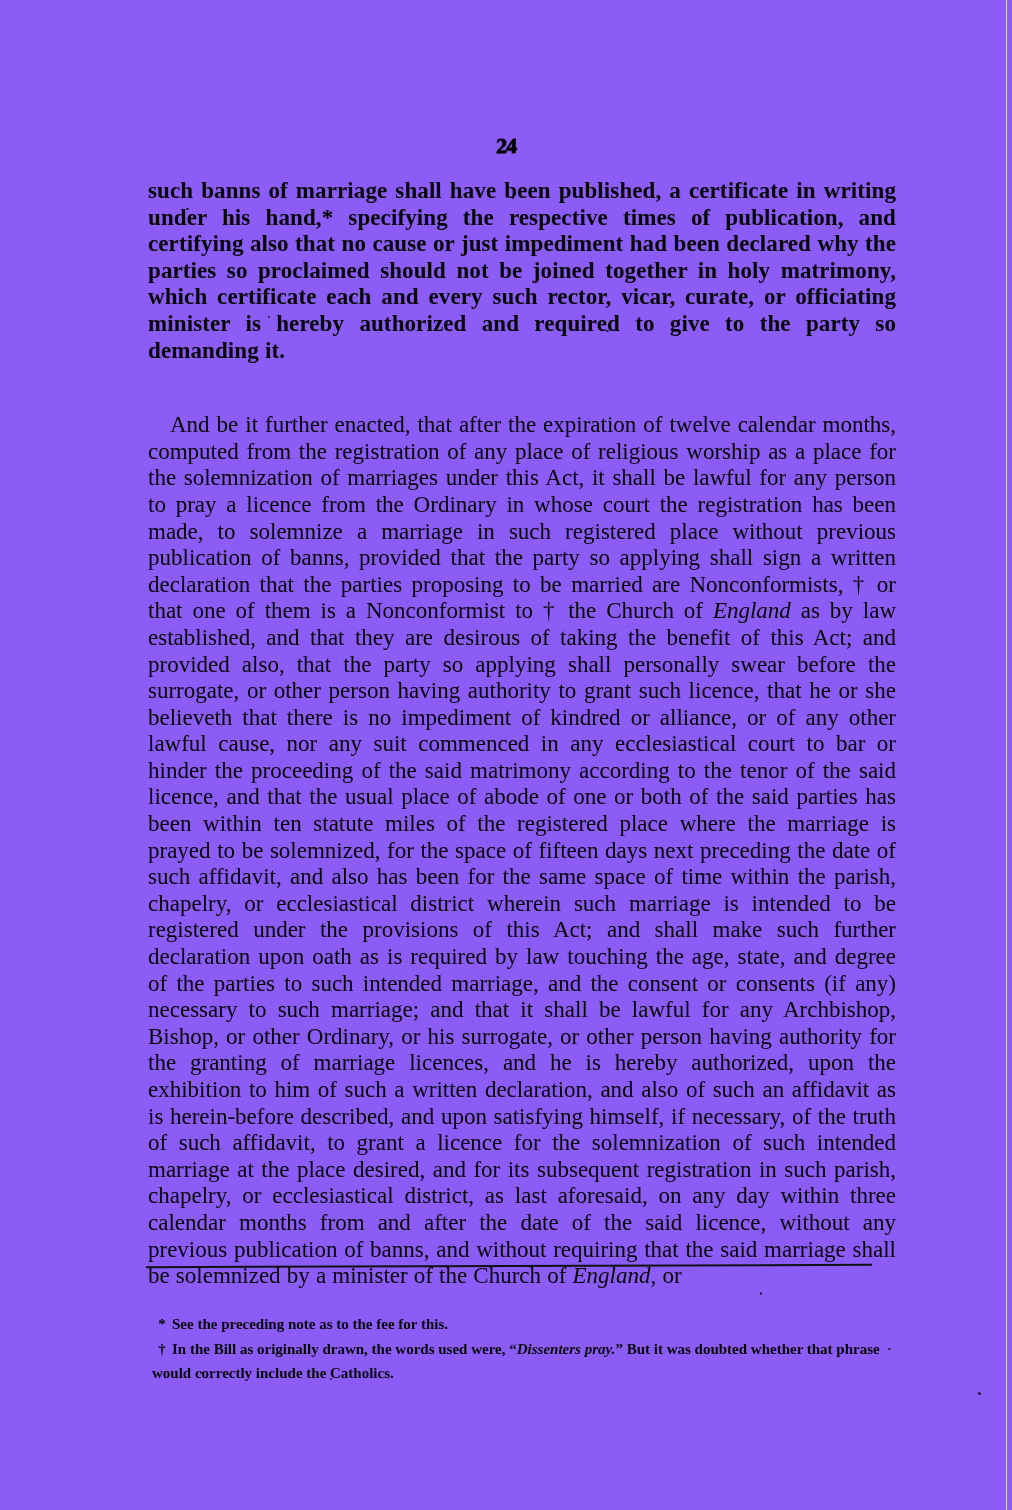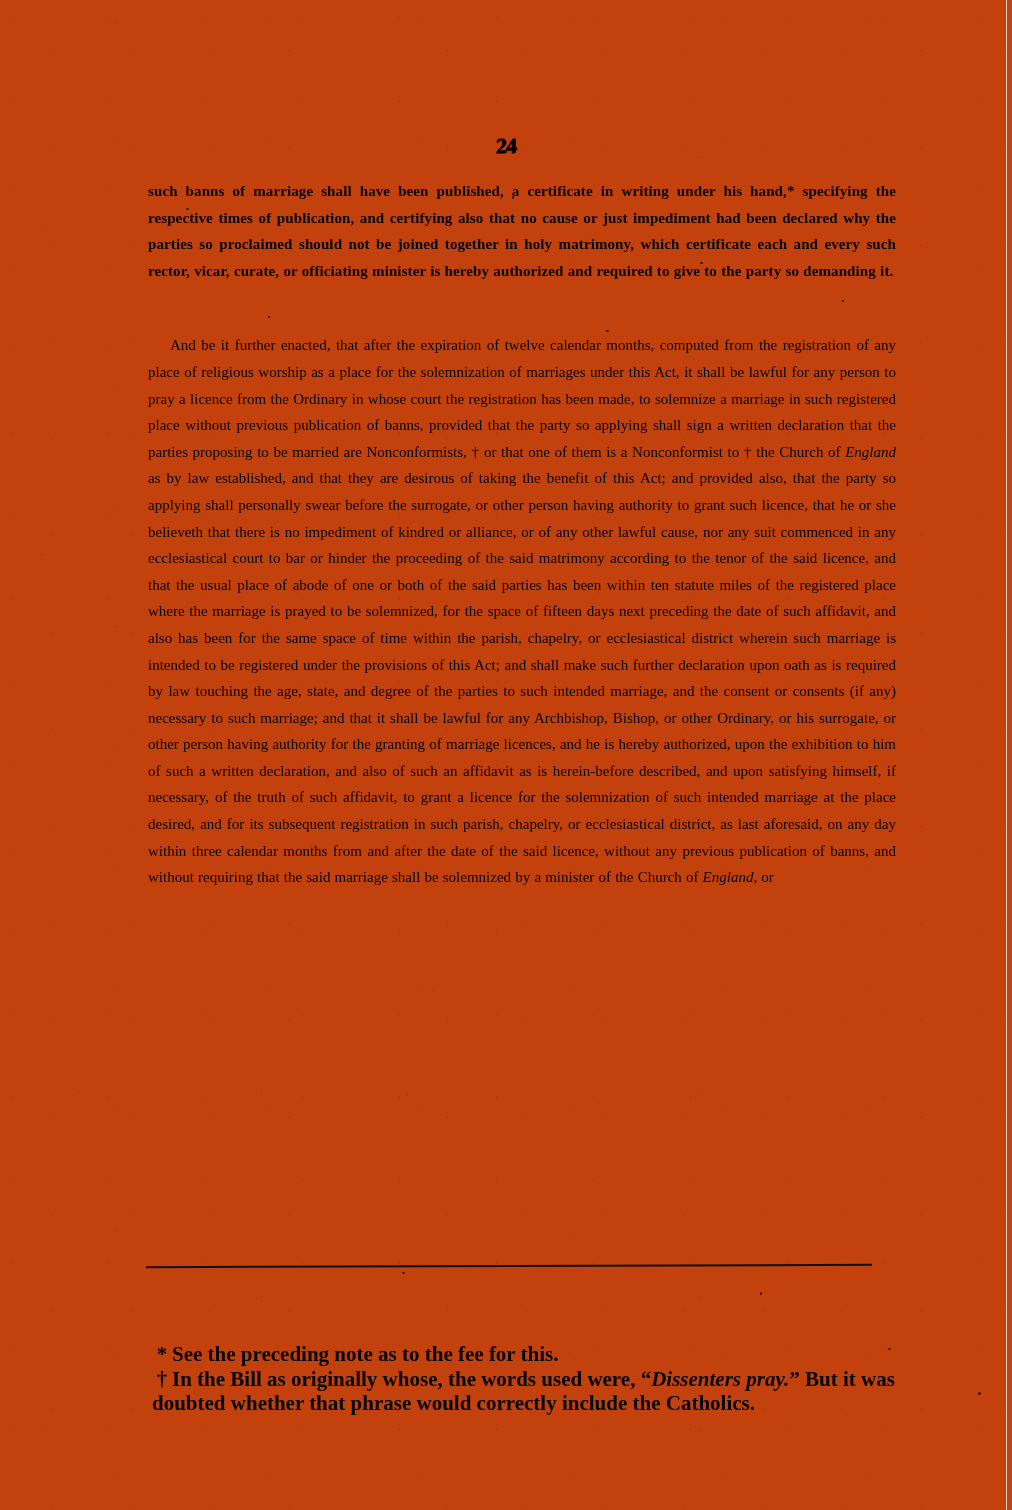--- a/index.html
+++ b/index.html
@@ -13,21 +13,21 @@
     overflow: hidden;
     font-family: "Liberation Serif", "DejaVu Serif", serif;
     color: #070707;
     position: relative;
   }
 
   
   .page {
     position: absolute;
     inset: 0;
-    background: #c2410c;
+    background: #8b5cf6;
   }
   .page::after {
     content: "";
     position: absolute;
     inset: 0;
     pointer-events: none;
     opacity: .20;
     background-image:
       radial-gradient(circle at 12% 22%, rgba(0,0,0,.55) 0 .7px, transparent .8px),
       radial-gradient(circle at 31% 9%,  rgba(0,0,0,.45) 0 .6px, transparent .7px),
@@ -69,21 +69,21 @@
 
   .body-col {
     position: absolute;
     left: 148px;
     top: 178px;
     width: 748px;
   }
 
   p.para {
     margin: 0;
-    font-size: 15px;
+    font-size: 23px;
     line-height: 26.6px;
     text-align: justify;
     text-justify: inter-word;
     hyphens: none;
     word-spacing: .4px;
   }
   p.para.first { margin-bottom: 25px; }
   p.para.second { text-indent: 22px; margin-top: 48px; }
 
   .ink-heavy {
@@ -98,23 +98,23 @@
     top: 1265px;
     width: 726px;
     height: 2px;
     background: #111;
     transform: rotate(-0.18deg);
   }
 
   .footnotes {
     position: absolute;
     left: 138px;
-    top: 1342px;
+    top: 1312px;
     width: 760px;
-    font-size: 21px;
+    font-size: 15px;
     line-height: 24.6px;
     font-weight: 700;
     text-align: left;
   }
   .footnotes p { margin: 0; }
   .fn-mark {
     display: inline-block;
     width: 20px;
     text-align: center;
   }
@@ -150,21 +150,21 @@
     <p class="para second"><span>And be it further enacted, that after the expiration of twelve calendar months, computed from the registration of any place of religious worship as a place for the solemnization of marriages under this Act, it shall be lawful for any person to pray a licence from the Ordinary in whose court the registration has been made, to solemnize a marriage in such registered place without previous publication of banns, provided that the party so applying shall sign a written declaration that the parties proposing to be married are Nonconformists, † or that one of them is a Nonconformist to † the Church of </span><span class="ital">England</span><span> as by law established, and that they are desirous of taking the benefit of this Act; and provided also, that the party so applying shall personally swear before the surrogate, or other person having authority to grant such licence, that he or she believeth that there is no impediment of kindred or alliance, or of any other lawful cause, nor any suit commenced in any ecclesiastical court to bar or hinder the proceeding of the said matrimony according to the tenor of the said licence, and that the usual place of abode of one or both of the said parties has been within ten statute miles of the registered place where the marriage is prayed to be solemnized, for the space of fifteen days next preceding the date of such affidavit, and also has been for the same space of time within the parish, chapelry, or ecclesiastical district wherein such marriage is intended to be registered under the provisions of this Act; and shall make such further declaration upon oath as is required by law touching the age, state, and degree of the parties to such intended marriage, and the consent or consents (if any) necessary to such marriage; and that it shall be lawful for any Archbishop, Bishop, or other Ordinary, or his surrogate, or other person having authority for the granting of marriage licences, and he is hereby authorized, upon the exhibition to him of such a written declaration, and also of such an affidavit as is herein-before described, and upon satisfying himself, if necessary, of the truth of such affidavit, to grant a licence for the solemnization of such intended marriage at the place desired, and for its subsequent registration in such parish, chapelry, or ecclesiastical district, as last aforesaid, on any day within three calendar months from and after the date of the said licence, without any previous publication of banns, and without requiring that the said marriage shall be solemnized by a minister of the Church of </span><span class="ital">England,</span><span> or</span></p>
 
   </div>
 
   <div class="footnote-rule"></div>
 
   <div class="footnotes">
 
     <p class="fn-1"><span class="fn-mark">*</span><span>See the preceding note as to the fee for this.</span></p>
 
-    <p class="fn-2"><span class="fn-mark">†</span><span>In the Bill as originally whose, the words used were, “</span><span class="bold-ital">Dissenters pray.</span><span>” But it was doubted whether that phrase would correctly include the Catholics.</span></p>
+    <p class="fn-2"><span class="fn-mark">†</span><span>In the Bill as originally drawn, the words used were, “</span><span class="bold-ital">Dissenters pray.</span><span>” But it was doubted whether that phrase would correctly include the Catholics.</span></p>
 
   </div>
 
   <div class="fleck" style="left:186px;top:208px;width:3px;height:2px;"></div>
   <div class="fleck" style="left:330px;top:242px;width:2px;height:2px;"></div>
   <div class="fleck" style="left:512px;top:196px;width:2px;height:3px;"></div>
   <div class="fleck" style="left:700px;top:262px;width:3px;height:2px;"></div>
   <div class="fleck" style="left:268px;top:316px;width:2px;height:2px;"></div>
   <div class="fleck" style="left:606px;top:330px;width:3px;height:2px;"></div>
   <div class="fleck" style="left:842px;top:300px;width:2px;height:2px;"></div>

